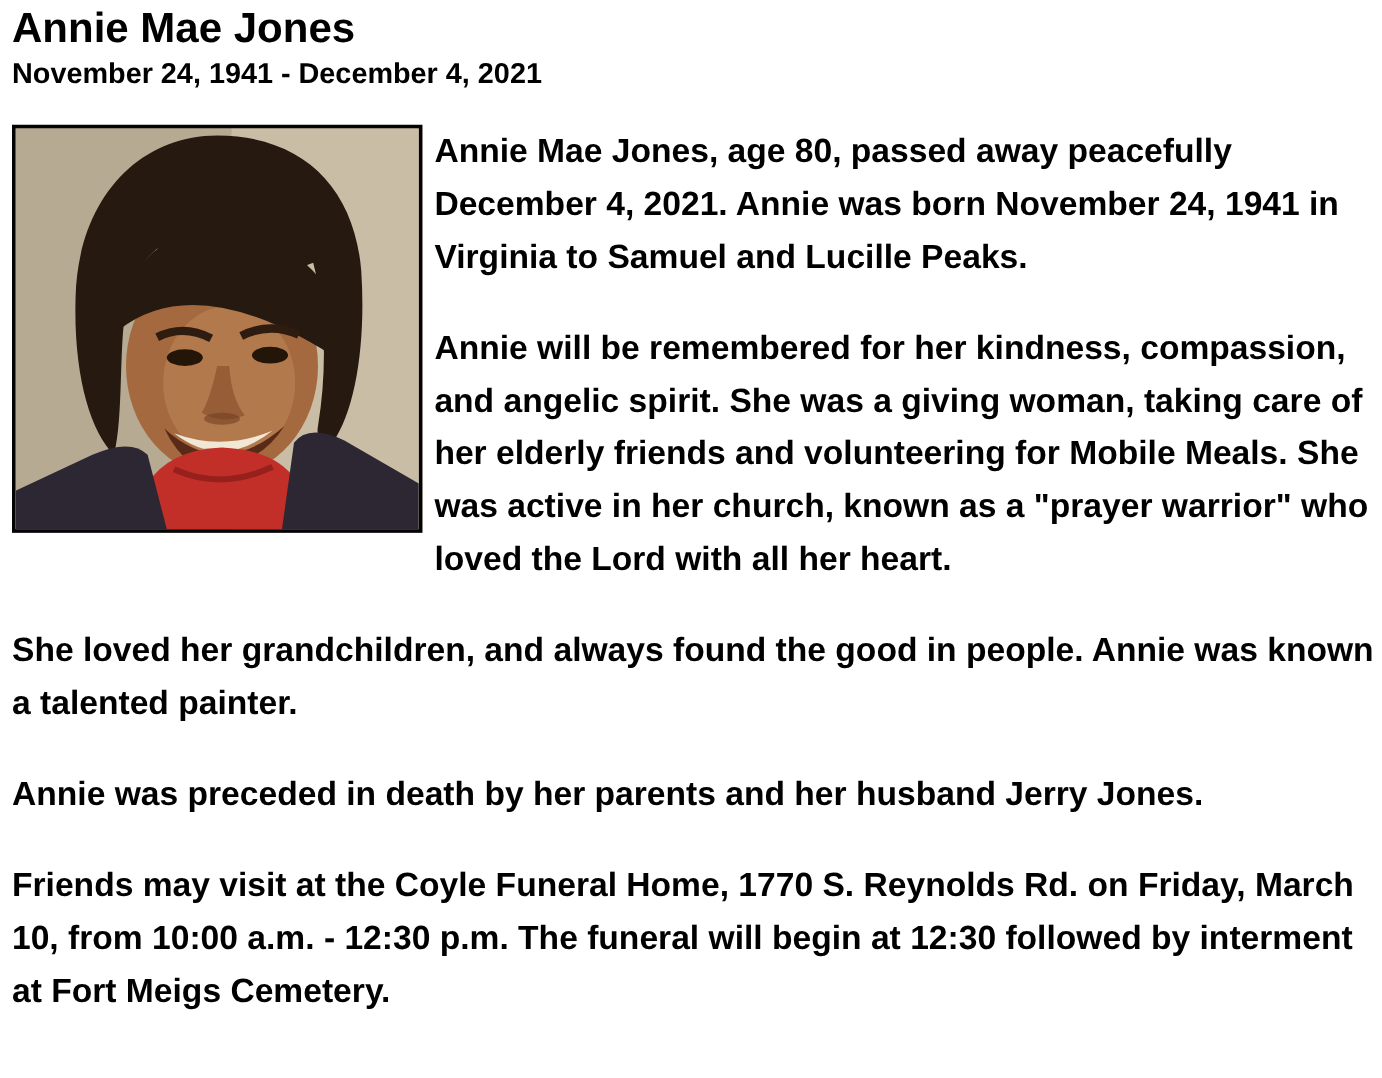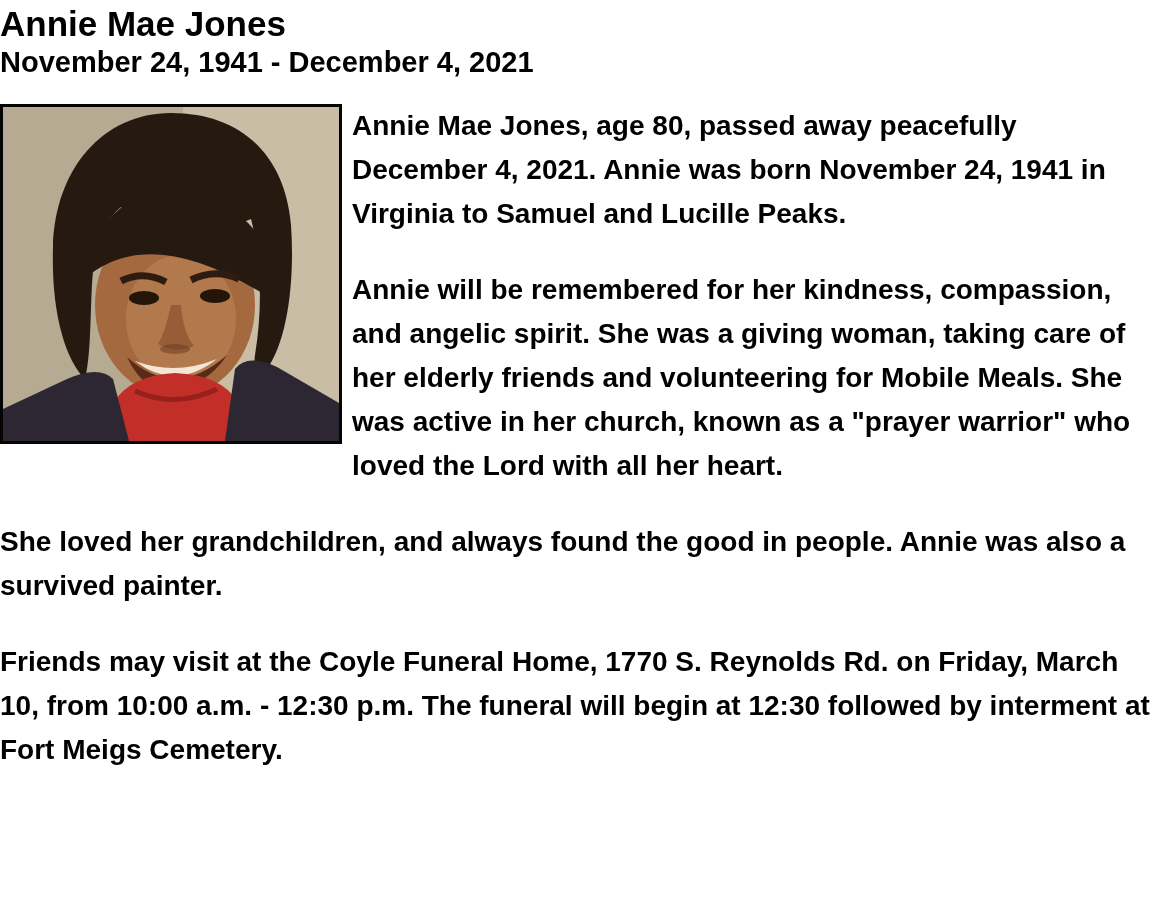--- a/index.html
+++ b/index.html
@@ -9,31 +9,31 @@
   }
   body {
     width: 1152px;
     height: 898px;
     overflow: hidden;
     color: #000000;
     font-family: "Liberation Sans", "DejaVu Sans", sans-serif;
     font-weight: bold;
   }
   .page {
-    padding: 2px 0 0 0;
+    padding: 2px 0 0 10px;
   }
   .person-name {
     font-size: 35px;
     line-height: 40px;
     margin: 2px 0 0 0;
     font-weight: bold;
     letter-spacing: 0;
   }
   .life-dates {
-    font-size: 29px;
+    font-size: 24px;
     line-height: 32px;
     margin: 2px 0 0 0;
     font-weight: bold;
   }
   .content {
     margin-top: 26px;
     font-size: 28px;
     line-height: 44px;
   }
   .photo-frame {
@@ -97,17 +97,18 @@
         <path d="M106,334 L110,296 Q128,268 172,266 Q218,268 234,294 L240,334 Z" fill="#c22f28"></path>
         <path d="M132,284 Q172,302 214,282" stroke="#96201c" stroke-width="5" fill="none"></path>
 
         <path d="M0,334 L0,302 L64,272 Q96,258 110,272 L126,334 Z" fill="#2c2733"></path>
         <path d="M336,334 L336,296 L274,260 Q244,246 232,262 L222,334 Z" fill="#2c2733"></path>
       </svg>
     </figure>
 
     <p class="first">Annie Mae Jones, age 80, passed away peacefully December 4, 2021. Annie was born November 24, 1941 in Virginia to Samuel and Lucille Peaks.</p>
     <p>Annie will be remembered for her kindness, compassion, and angelic spirit. She was a giving woman, taking care of her elderly friends and volunteering for Mobile Meals. She was active in her church, known as a "prayer warrior" who loved the Lord with all her heart.</p>
-    <p>She loved her grandchildren, and always found the good in people. Annie was also a survived painter.</p>
+    <p>She loved her grandchildren, and always found the good in people. Annie was known a talented painter.</p>
+    <p>Annie was preceded in death by her parents and her husband Jerry Jones.</p>
     <p>Friends may visit at the Coyle Funeral Home, 1770 S. Reynolds Rd. on Friday, March 10, from 10:00 a.m. - 12:30 p.m. The funeral will begin at 12:30 followed by interment at Fort Meigs Cemetery.</p>
 
   </div>
 </div>
 
 </body></html>

